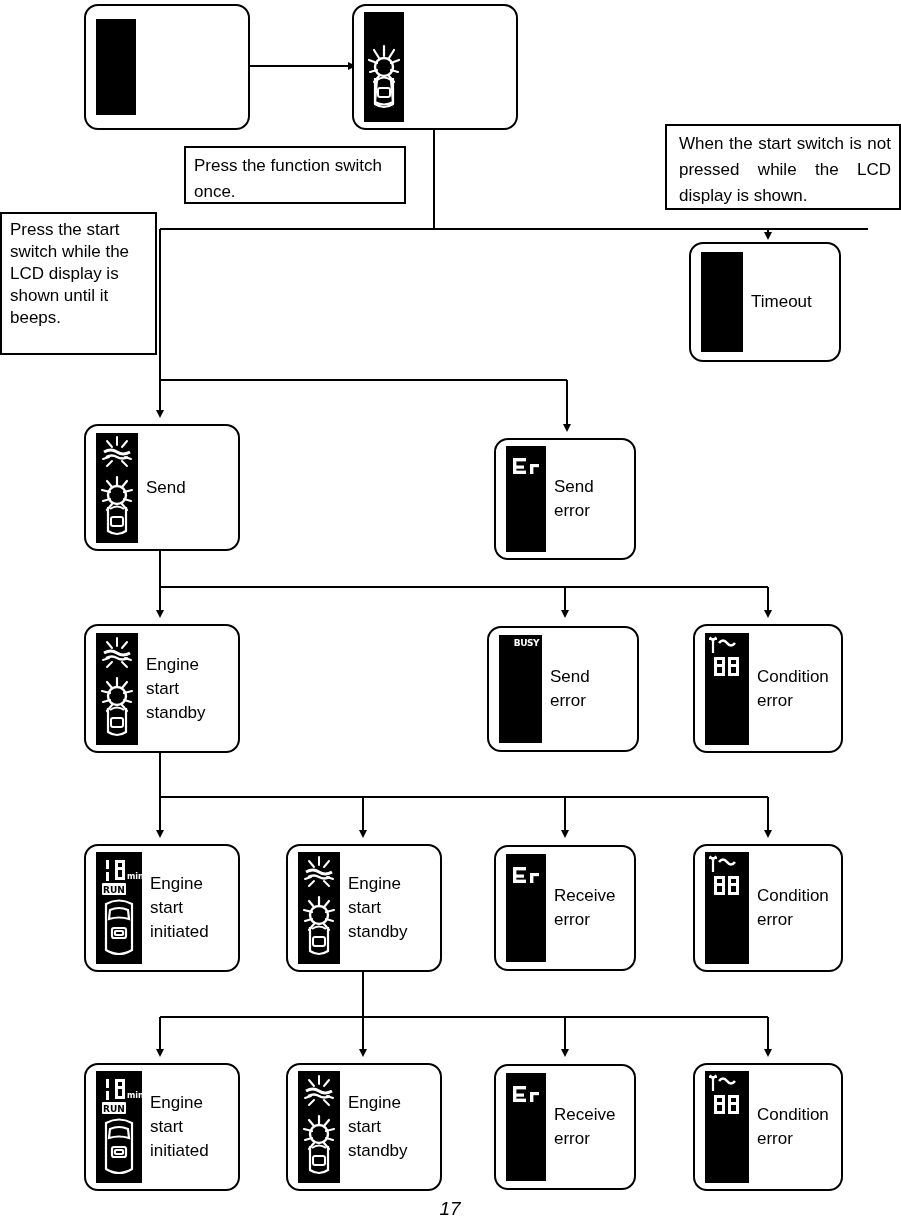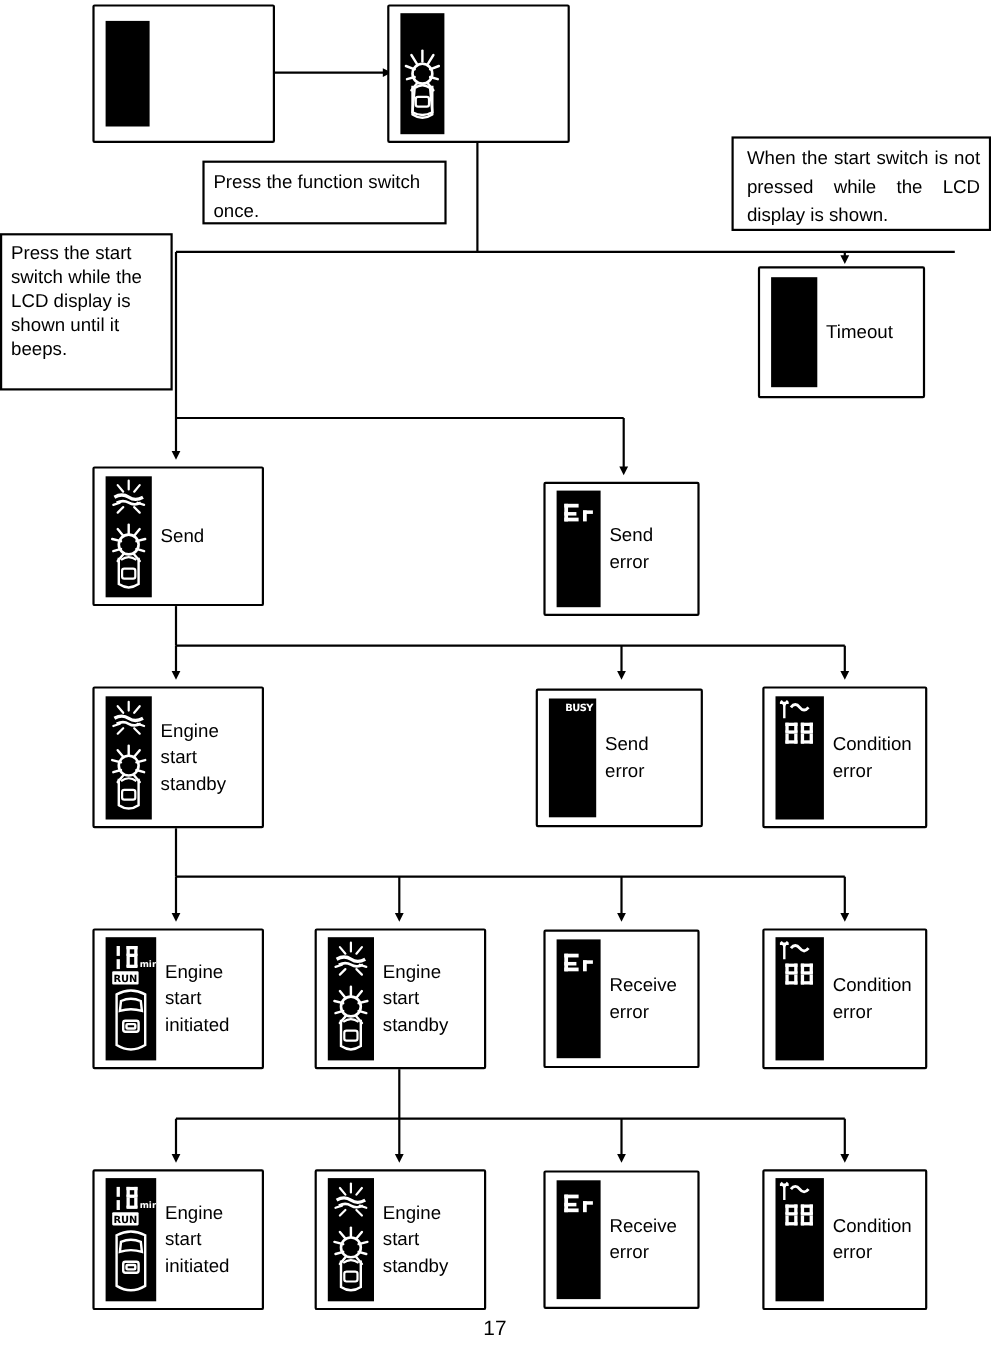--- a/index.html
+++ b/index.html
@@ -14,21 +14,21 @@
     overflow:hidden;
     background:#fff;
   }
   #wires{position:absolute;left:0;top:0;width:901px;height:1229px;pointer-events:none;}
 
   
   .node{
     position:absolute;
     box-sizing:border-box;
     border:2px solid #000;
-    border-radius:2px;
+    border-radius:14px;
     background:#fff;
     display:flex;
     align-items:center;
     padding:8px 10px;
   }
   .node .label{
     font-size:17px;
     line-height:24px;
     margin-left:8px;
     white-space:pre-line;
@@ -513,15 +513,15 @@
             <rect x="31" y="34" width="3" height="9"></rect>
             <rect x="23" y="40" width="11" height="3"></rect>
           </g>
         </g>
       </svg>
     </div>
     <div class="label">Condition
 error</div>
   </div>
 
-  <div class="page-number" style="left:420px;top:1198px;width:60px;">17</div>
+  <div class="page-number" style="left:420px;top:1198px;width:60px;font-style:italic;">17</div>
 
 </div>
 
 </body></html>

